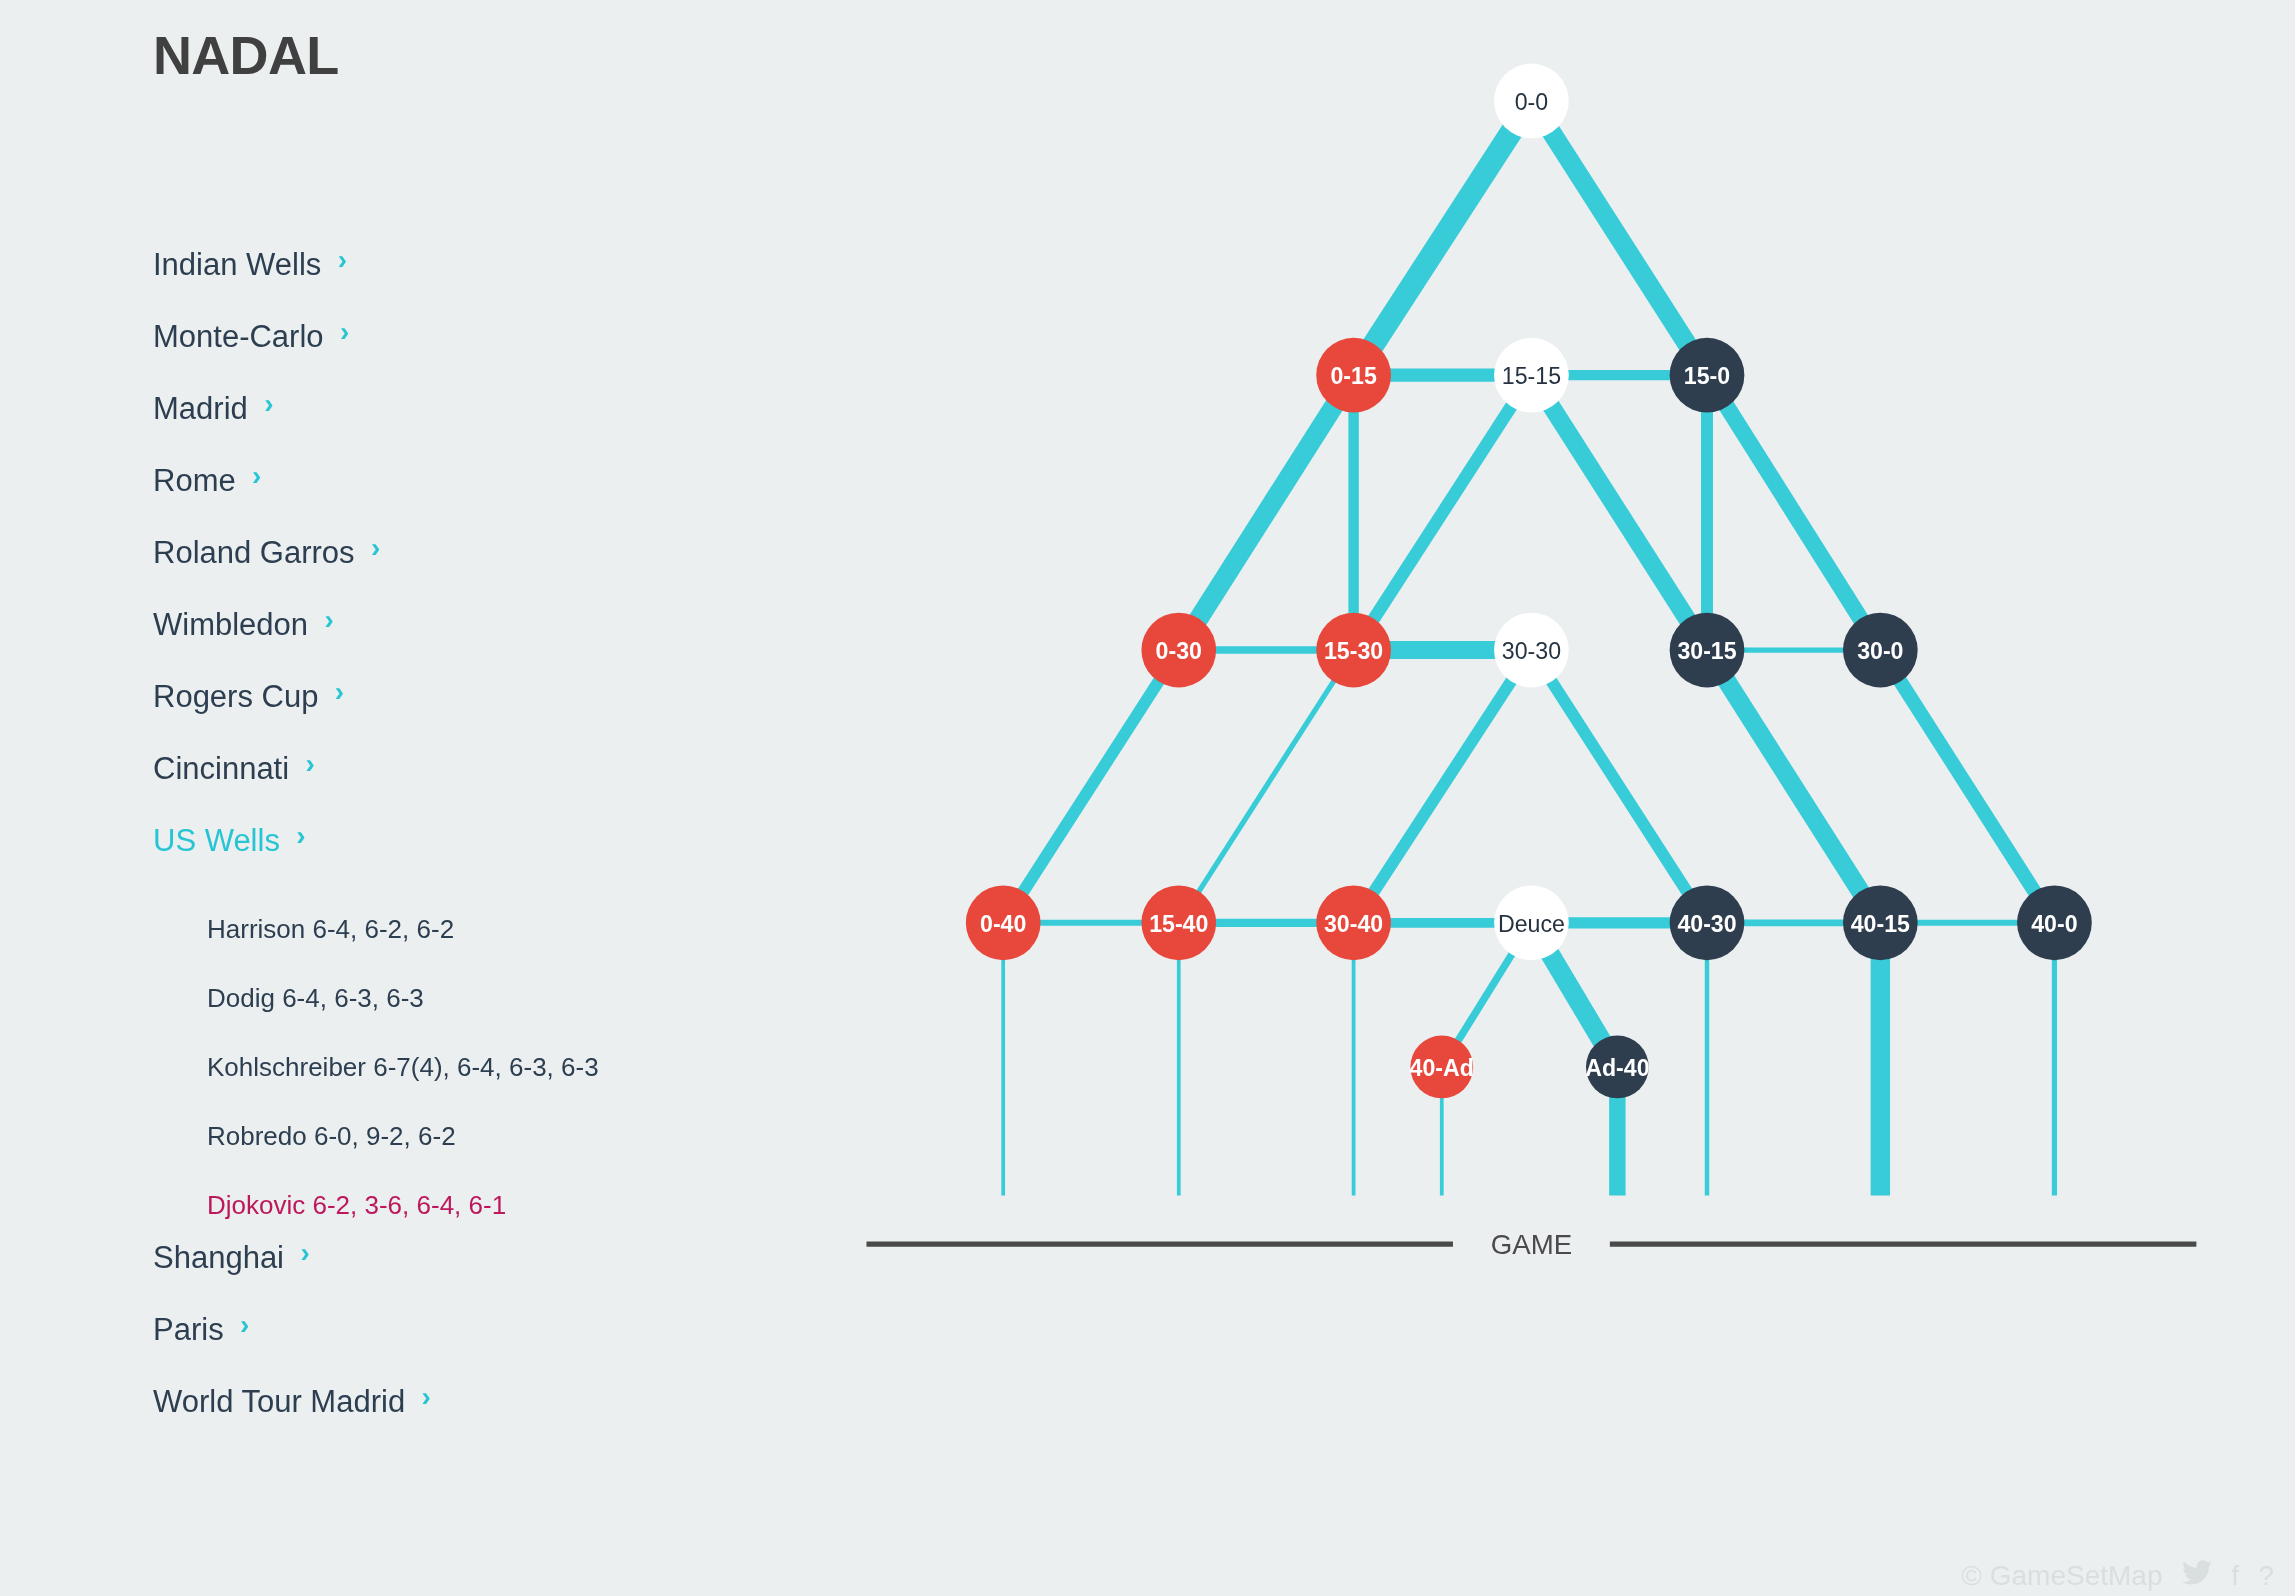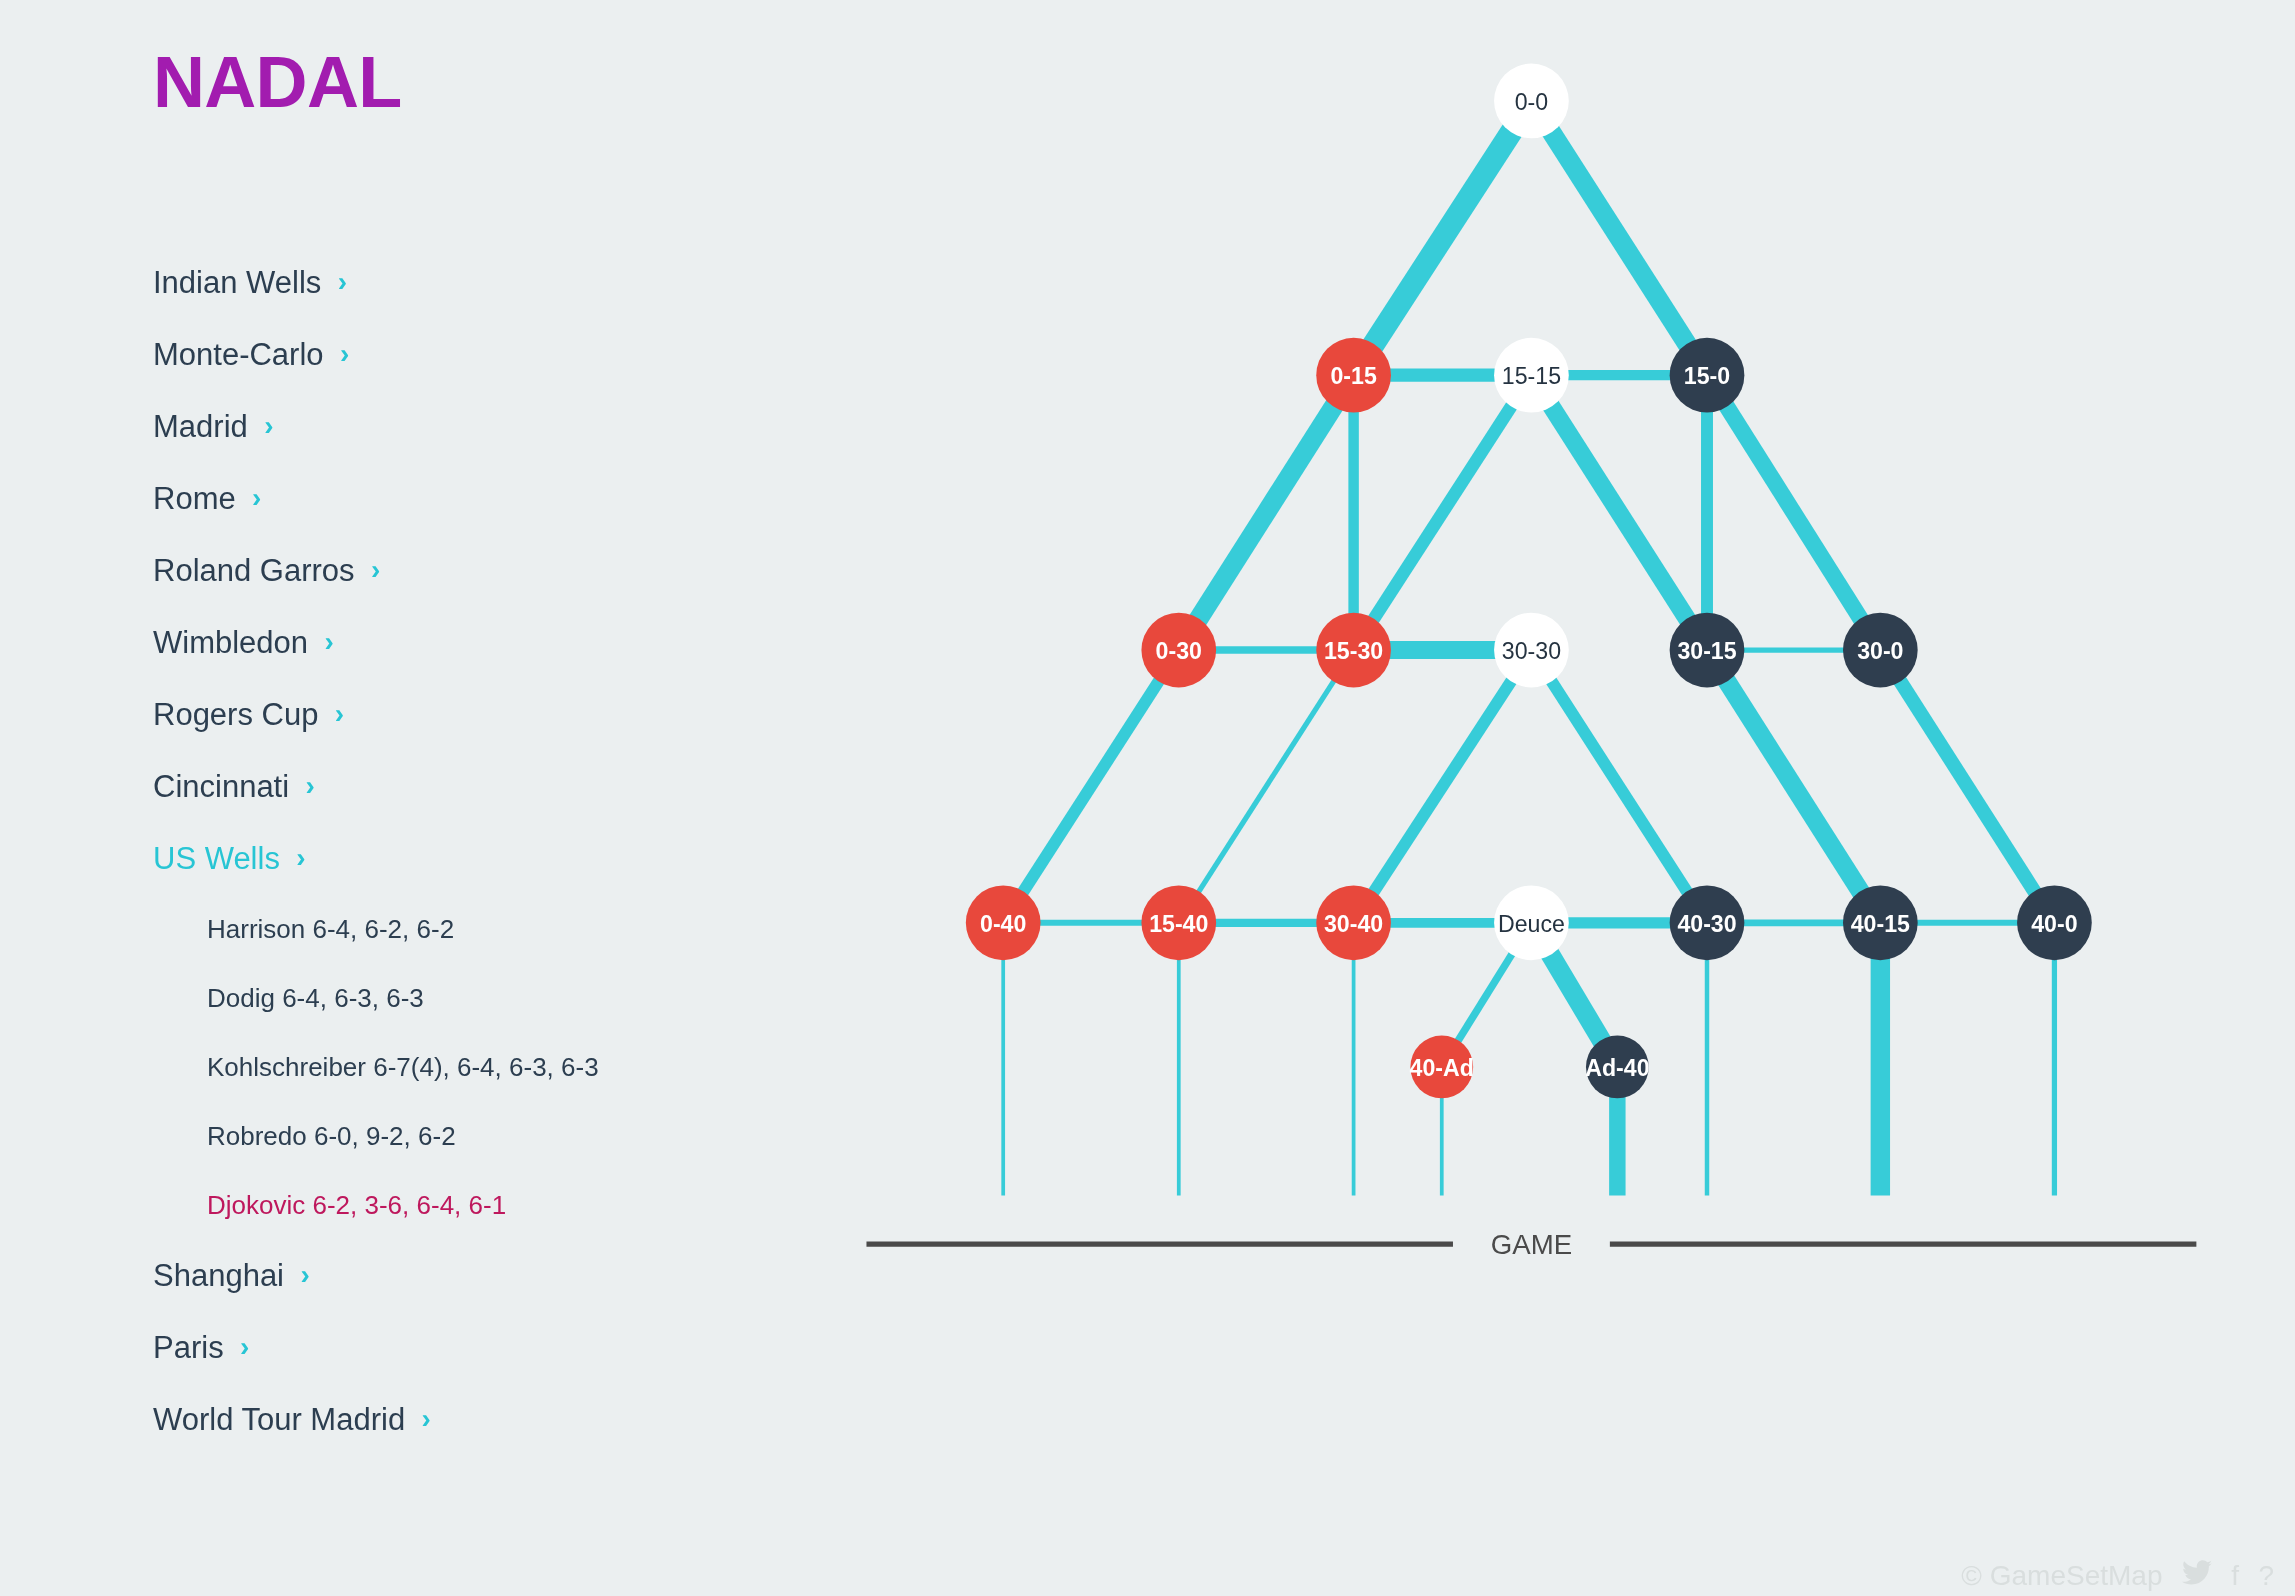--- a/index.html
+++ b/index.html
@@ -7,27 +7,27 @@
     width:2295px;height:1597px;
     background:#ebeff0;
     font-family:"Liberation Sans","DejaVu Sans",sans-serif;
     overflow:hidden;position:relative;
   }
   #page{width:2295px;height:1597px;position:relative;}
 
   
   #sidebar{position:absolute;left:0;top:0;width:859px;height:1597px;}
   #page-title{
-    position:absolute;left:153px;top:46px;
-    font-size:72px;font-weight:bold;color:#a21caf;
+    position:absolute;left:153px;top:28px;
+    font-size:54px;font-weight:bold;color:#404040;
     letter-spacing:-0.7px;line-height:1;
   }
   #nav{position:absolute;left:153px;top:247px;width:673px;}
   .nav-item{
-    display:flex;align-items:center;
+    display:flex;align-items:flex-start;
     height:72px;font-size:31px;color:#2c3e50;
     font-weight:400;cursor:pointer;white-space:nowrap;
   }
   .nav-item.active .nav-label{color:#27c5d4;}
   .nav-label{display:inline-block;}
   .chev{
     display:inline-block;margin-left:16.4px;color:#27c5d4;
     font-size:28px;font-weight:bold;line-height:1;transform:translateY(-1.5px);
   }
   .sub-list{margin:0;padding:0;list-style:none;}

